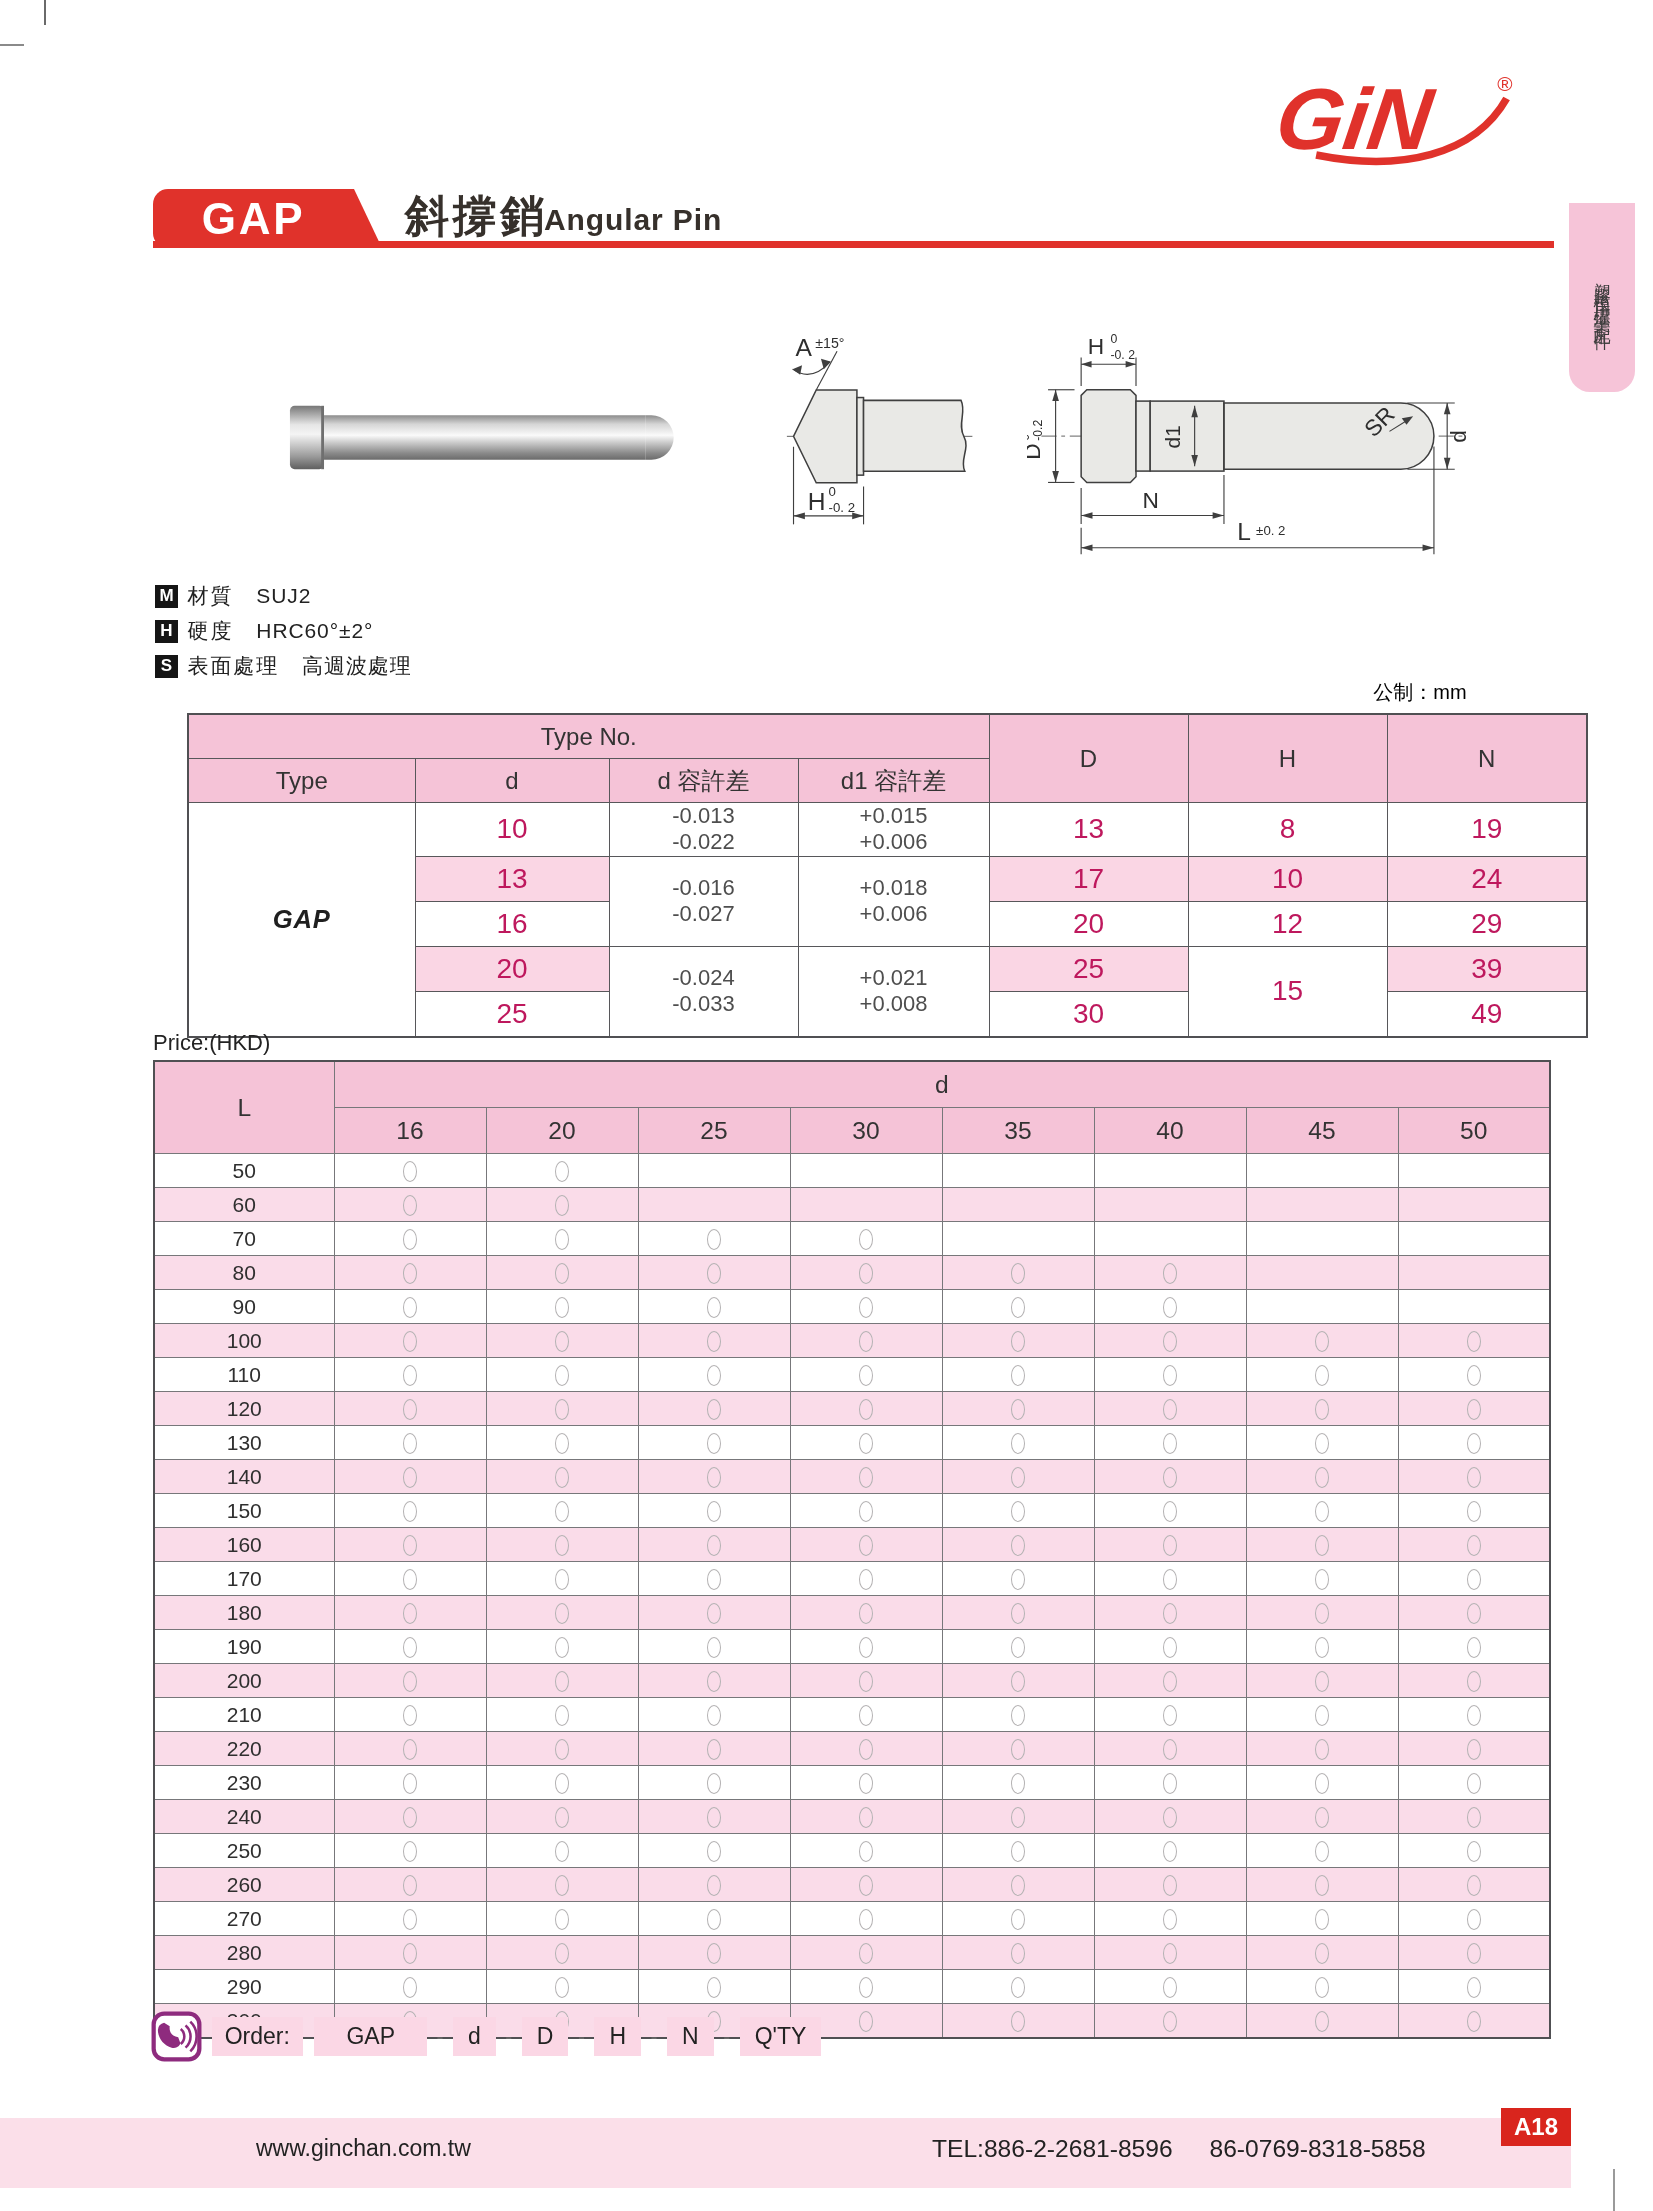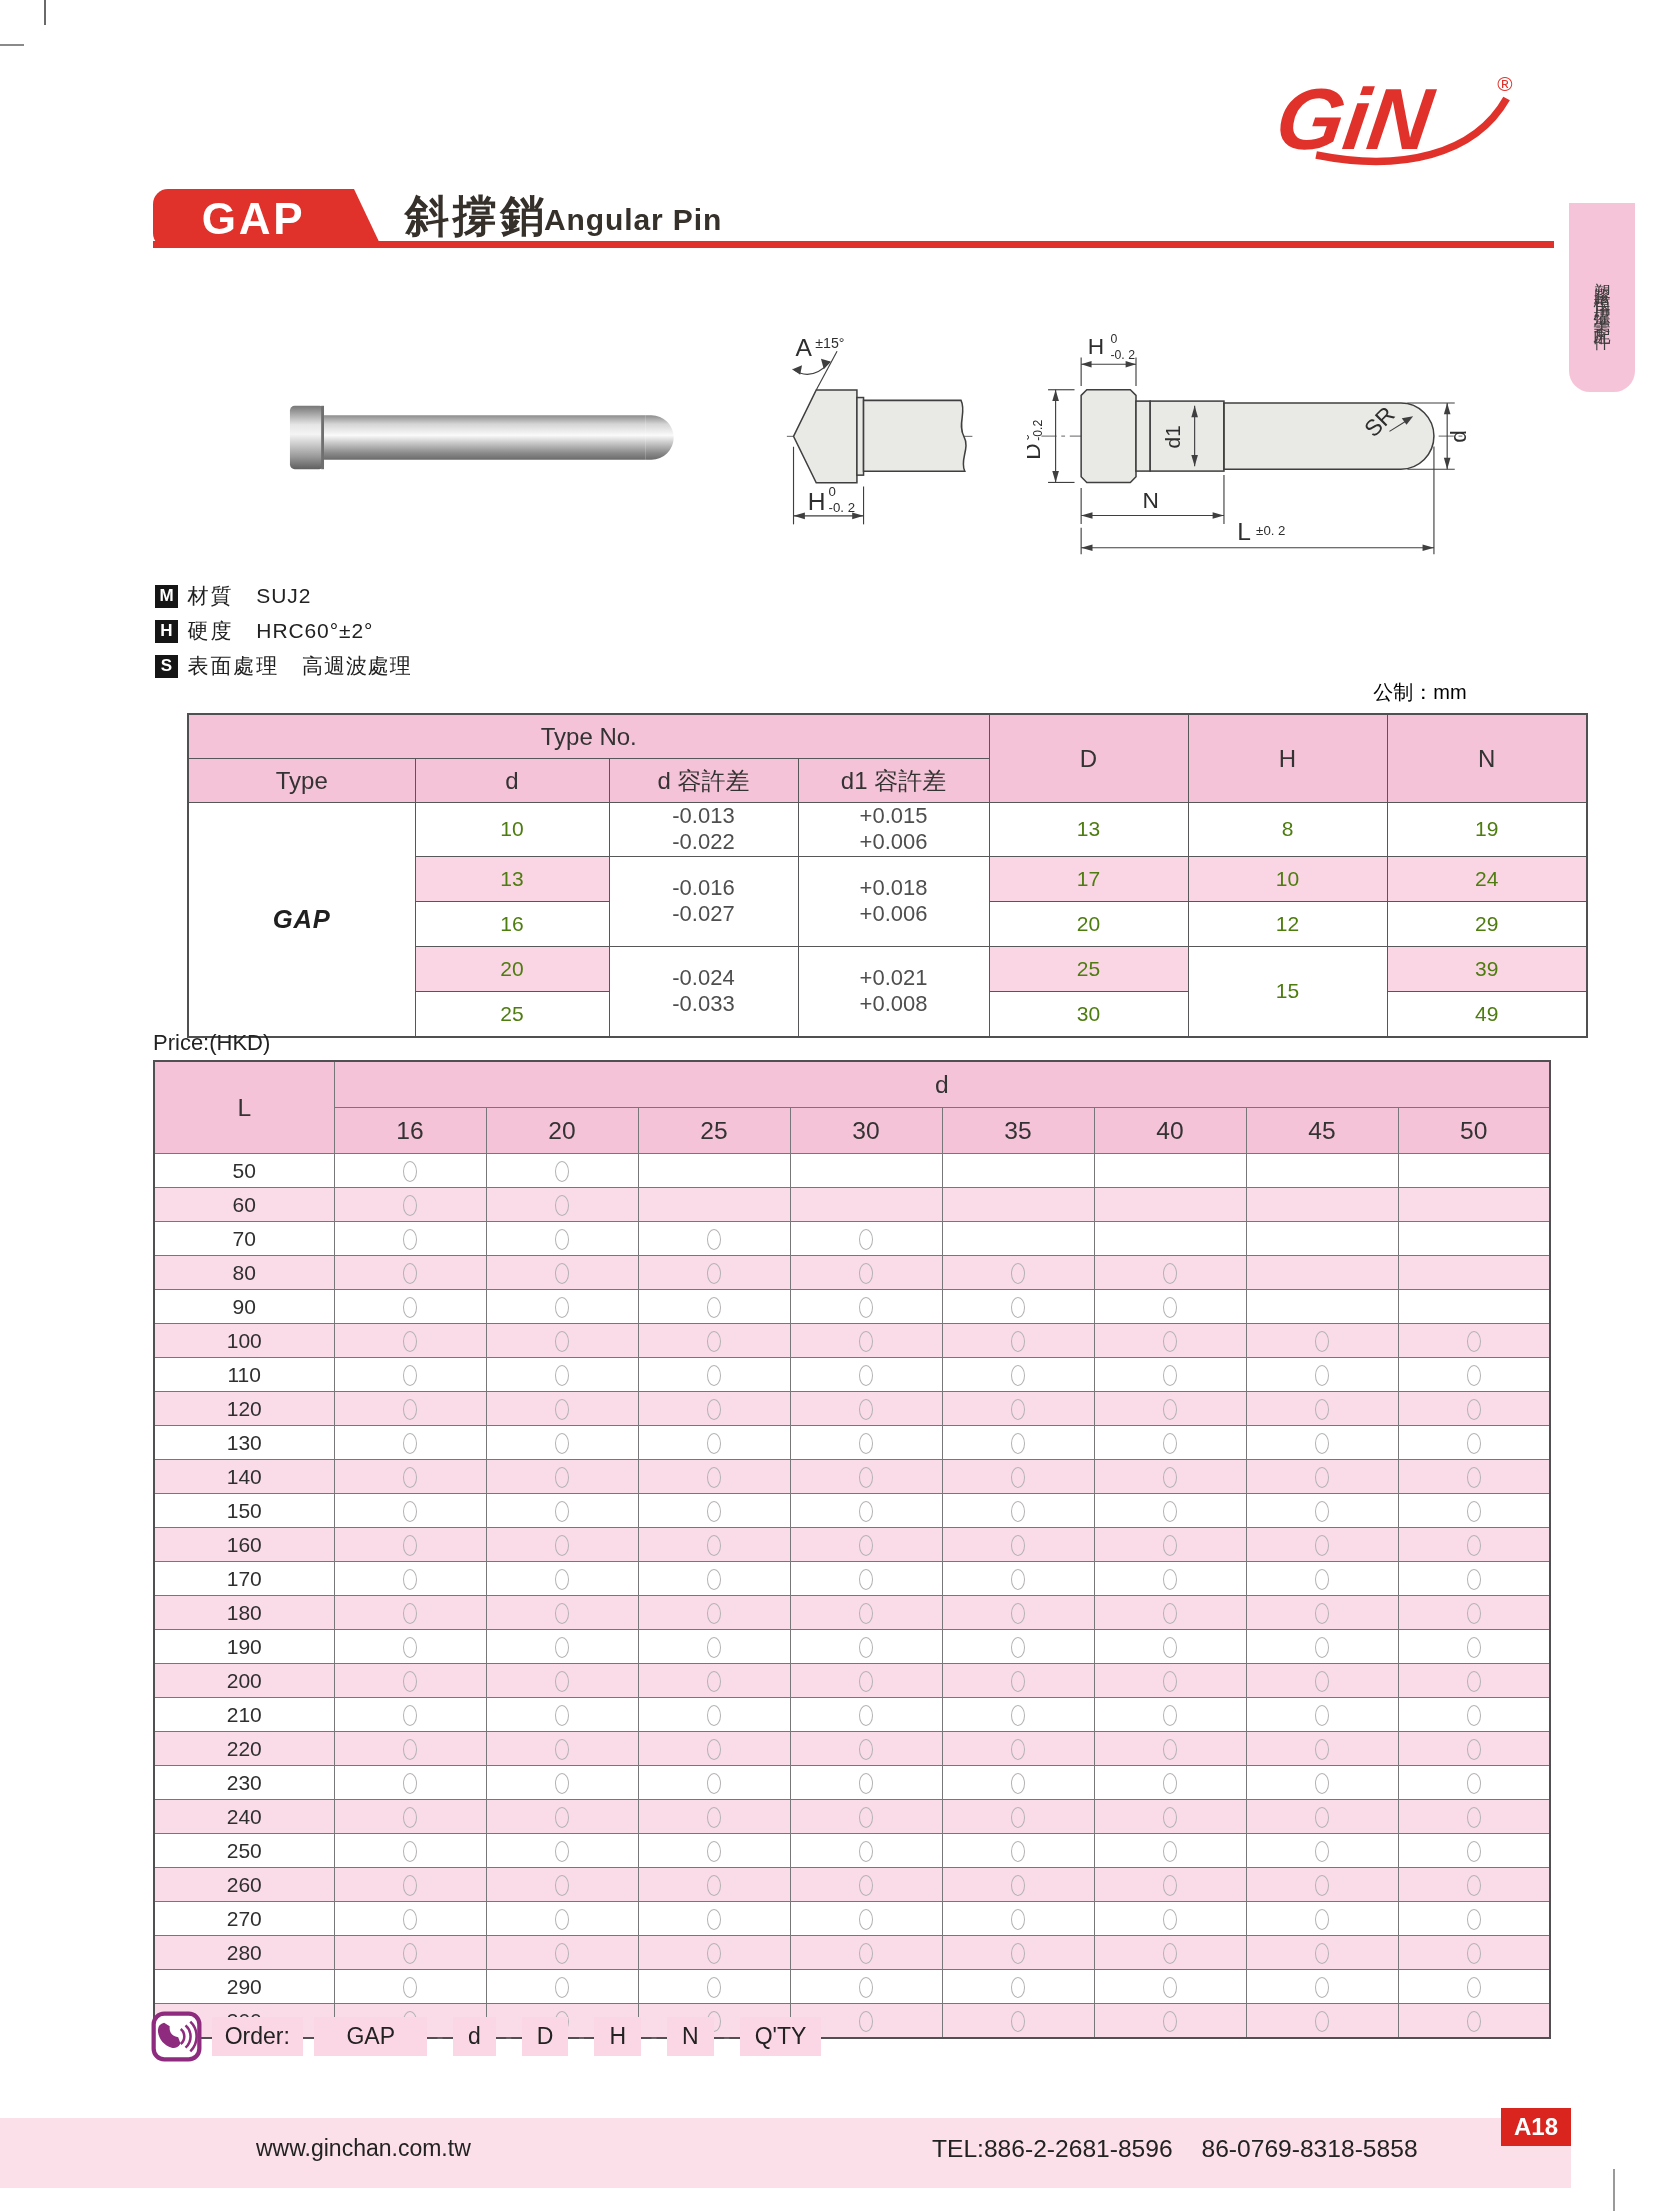--- a/index.html
+++ b/index.html
@@ -37,21 +37,21 @@
   .mat-row{position:absolute;left:155px;display:flex;align-items:center;}
   .mat-badge{width:23px;height:23px;background:#151515;color:#fff;font-weight:bold;font-size:17px;
              display:flex;align-items:center;justify-content:center;margin-right:9.5px;}
   .mat-label{font-size:21px;color:#222;letter-spacing:1.9px;margin-right:23px;}
   .mat-value{font-size:21px;color:#222;letter-spacing:0.9px;}
   .unit-note{position:absolute;left:1316px;top:679px;width:208px;text-align:center;font-size:20px;color:#000000;}
   
   .spec{position:absolute;left:153px;top:713px;border-collapse:collapse;table-layout:fixed;border:2.8px solid #505053;margin-left:34px;}
   .spec th,.spec td{border:1.9px solid #57575a;text-align:center;vertical-align:middle;padding:0;}
   .spec thead th{background:#F5C3D7;font-weight:normal;font-size:24px;color:#333;height:43px;}
-  .spec tbody td{height:44px;background:#fff;font-size:21px;color:#4d7c0f;}
+  .spec tbody td{height:44px;background:#fff;font-size:28px;color:#be185d;}
   .spec td.p{background:#FAD6E4;}
   .spec td.typename{font-style:italic;font-weight:bold;font-size:25.6px;color:#1f1f1f;letter-spacing:0.9px;}
   .spec td.tol{font-size:22px;color:#4e4e4e;line-height:1.2;}
   
   .price-label{position:absolute;left:153px;top:1030px;font-size:22px;color:#222;}
   .price{position:absolute;left:153px;top:1060px;border-collapse:collapse;table-layout:fixed;border:2.4px solid #505053;}
   .price th,.price td{border:1.4px solid #77777a;text-align:center;vertical-align:middle;padding:0;}
   .price thead th{background:#F5C3D7;font-weight:normal;font-size:24.6px;color:#333;height:45px;}
   .price tbody td{height:33px;font-size:21px;color:#2f2f2f;background:#fff;}
   .price tbody tr.alt td{background:#FADCE9;}
@@ -60,21 +60,21 @@
   
   .order-row{position:absolute;left:151px;top:2010px;height:53px;display:flex;align-items:center;}
   .phone-badge{width:51px;height:51px;margin-right:9.5px;}
   .chip{background:#FBD7E5;padding:5.7px 15px;font-size:23px;color:#222;margin:0 0;}
   .order-label{background:#FBD7E5;padding:5.7px 13.2px;font-size:23px;color:#222;margin-right:11.4px;}
   .sep{color:#6a6a6a;font-size:21px;margin:0 9.5px;}
   
   .footer-bar{position:absolute;left:0;top:2118px;width:1571px;height:70px;background:#FBDFE9;}
   .footer-site{position:absolute;left:256px;top:2135px;font-size:23px;color:#222;}
   .footer-tel{position:absolute;left:932px;top:2135px;font-size:24.6px;color:#222;}
-  .footer-tel .t2{margin-left:22px;}
+  .footer-tel .t2{margin-left:30px;}
   .page-badge{position:absolute;left:1501px;top:2108px;width:70px;height:38px;background:#D9251D;color:#fff;
               font-size:24px;font-weight:bold;display:flex;align-items:center;justify-content:center;}
 </style>
 </head>
 <body>
 
 <div class="page">
 
   <div class="crop-v"></div>
   <div class="crop-h"></div>

